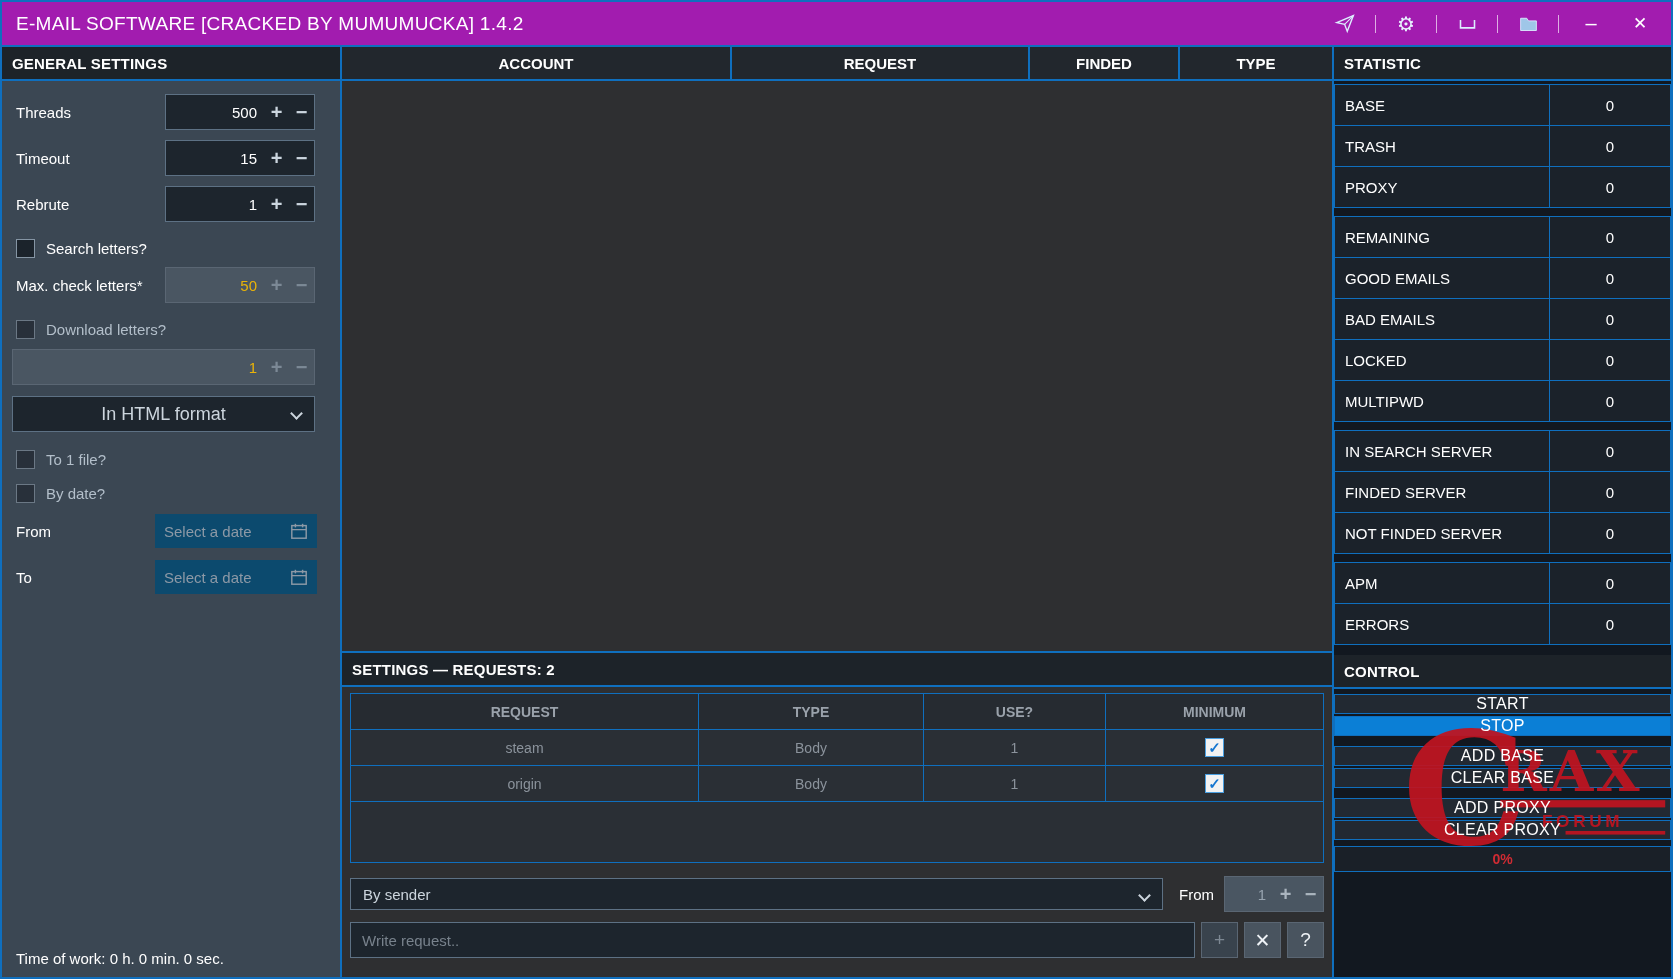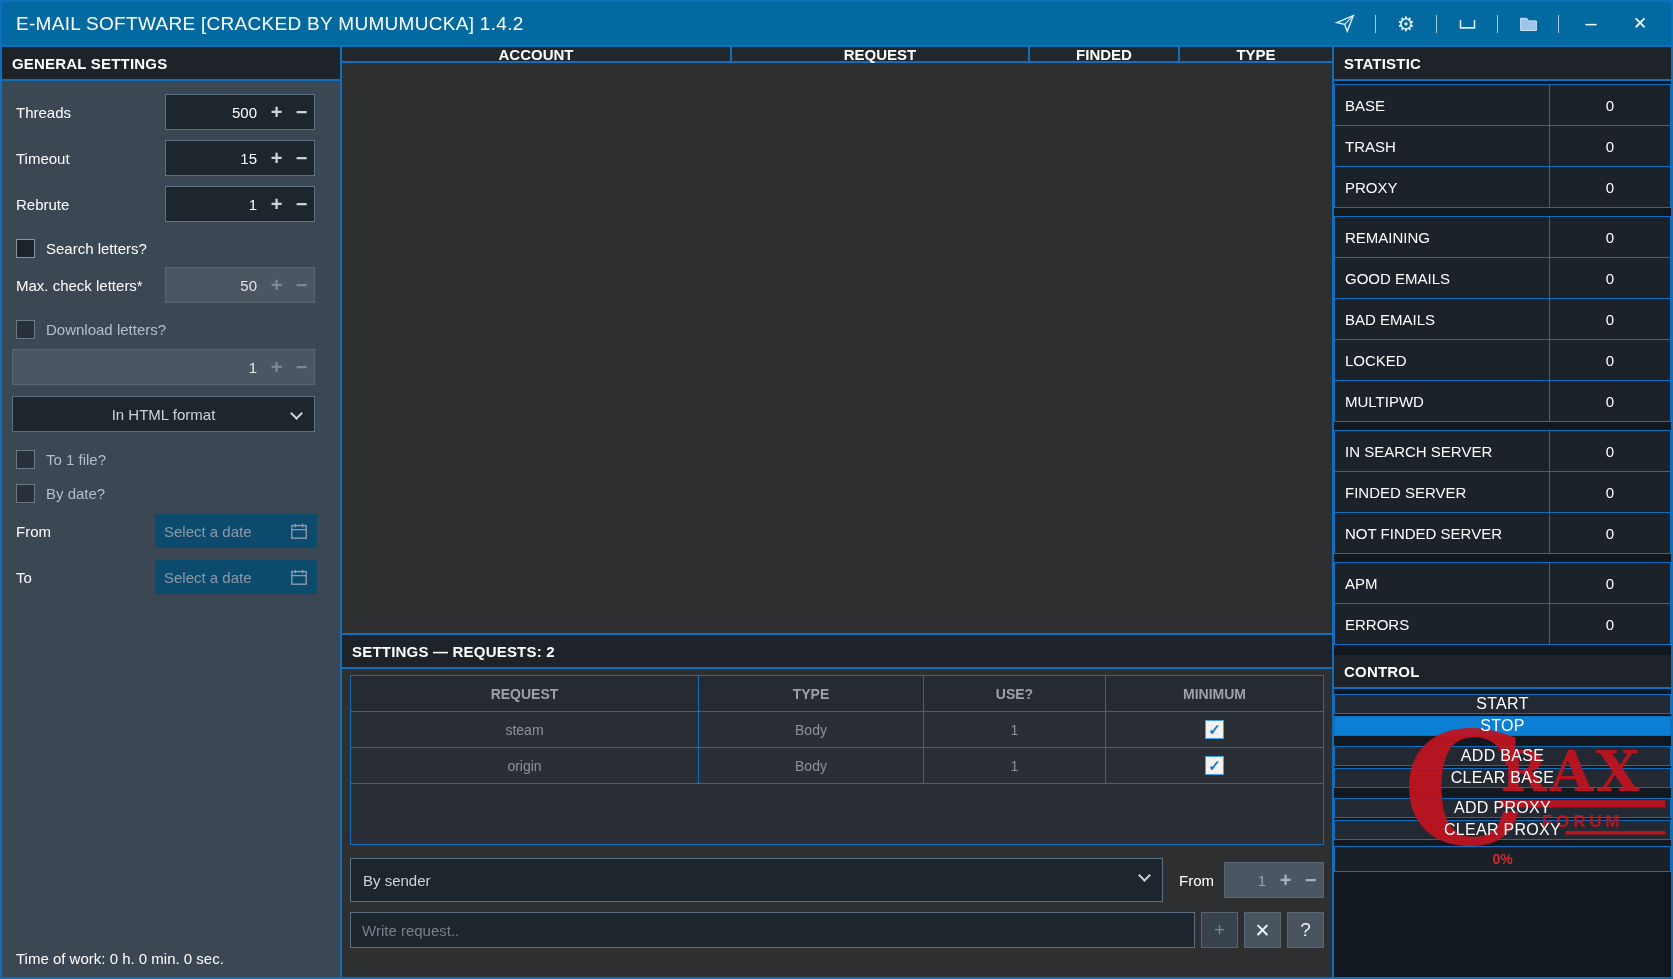--- a/index.html
+++ b/index.html
@@ -1,21 +1,21 @@
 <!DOCTYPE html>
 <html><head>
 <meta charset="utf-8">
 <style>
   * { box-sizing: border-box; margin: 0; padding: 0; }
   html,body { background:#000; font-family:"Liberation Sans", sans-serif; }
   .window { position:relative; width:1673px; height:979px; background:#2e2f31;
             border:2px solid #0f6fbe; overflow:hidden; }
 
   
-  .titlebar { height:45px; background:#0369a1; display:flex; align-items:center;
+  .titlebar { height:45px; background:#a21caf; display:flex; align-items:center;
               padding:0 14px; border-bottom:2px solid #0f6fbe; }
   .tb-title { color:#fff; font-size:19px; letter-spacing:.3px; }
   .tb-right { margin-left:auto; display:flex; align-items:center; gap:15px; }
   .tb-ic { display:flex; align-items:center; justify-content:center; width:30px; height:28px; cursor:pointer; }
   .tb-ic.glyph { color:#e8f3ff; font-size:20px; }
   .tb-sep { width:1px; height:18px; background:rgba(255,255,255,.65); }
   .tb-btn { color:#fff; font-size:17px; width:34px; text-align:center; cursor:pointer; }
   .tb-btn.minimize { font-size:20px; }
 
   
@@ -30,59 +30,59 @@
 
   
   .gs-content { position:absolute; top:36px; left:0; right:0; bottom:0; }
   .gs-row { position:absolute; left:0; right:15px; height:36px; display:flex; align-items:center; }
   .gs-label { margin-left:14px; color:#fff; font-size:15px; }
   .num-input { position:absolute; right:10px; top:0; width:150px; height:36px;
                background:#1d252d; border:1px solid #5d7184; display:flex; align-items:center; }
   .num-val { flex:1; text-align:right; color:#fff; font-size:15px; padding-right:7px; }
   .step { width:25px; text-align:center; color:#ccd6df; font-size:20px; font-weight:bold; cursor:pointer; line-height:34px; }
   .num-input.disabled { background:#4a5662; border-color:#5a6673; }
-  .num-input.disabled .num-val { color:#e5e5e5; }
+  .num-input.disabled .num-val { color:#eab308; }
   .num-input.disabled .step { color:#7c8996; }
   .num-input.fullw { left:10px; width:auto; }
   .cb-row { position:absolute; left:14px; display:flex; align-items:center; gap:11px; height:22px; }
   .checkbox { width:19px; height:19px; background:#1b232b; border:1px solid #8595a4; cursor:pointer; }
   .cb-label { color:#fff; font-size:15px; }
   .cb-row.dim .checkbox { background:#28303a; border-color:#6b7885; }
   .cb-row.dim .cb-label { color:#b3bfca; }
   .dropdown { position:absolute; left:10px; right:10px; height:36px; background:#1d252d;
               border:1px solid #5d7184; display:flex; align-items:center; justify-content:center;
-              color:#ccd5dd; font-size:15px; cursor:pointer; }
+              color:#ccd5dd; font-size:18px; cursor:pointer; }
   .chev { position:absolute; right:13px; top:12px; width:9px; height:9px;
           border-right:2px solid #ccd5dd; border-bottom:2px solid #ccd5dd; transform:rotate(45deg); }
   .date-field { position:absolute; right:8px; top:1px; width:162px; height:34px; background:#0c4a6e;
                 display:flex; align-items:center; padding:0 9px; color:#8d99a6; font-size:15px; cursor:pointer; }
   .date-field svg { margin-left:auto; }
   .time-footer { position:absolute; left:14px; bottom:12px; color:#fff; font-size:15px; }
 
   
-  .res-head { display:flex; height:16px; background:#22272d; border-bottom:2px solid #0f6fbe; }
+  .res-head { display:flex; height:34px; background:#22272d; border-bottom:2px solid #0f6fbe; }
   .res-hcell { display:flex; align-items:center; justify-content:center; color:#fff;
                font-size:15px; font-weight:bold; border-right:2px solid #0f6fbe; }
   .rc1 { width:390px; } .rc2 { width:298px; } .rc3 { width:150px; } .rc4 { flex:1; border-right:none; }
   .res-body { height:572px; background:#2e2f31; border-bottom:2px solid #0f6fbe; }
 
   
   .req-wrap { flex:1; padding:6px 8px 0; display:flex; flex-direction:column; }
   .req-box { border:1px solid #0f6fbe; height:170px; background:#2a2f35; display:flex; flex-direction:column; }
   .req-grid { display:grid; grid-template-columns:348px 225px 182px 1fr; height:36px; }
   .req-cell { display:flex; align-items:center; justify-content:center; font-size:14px;
               color:#8b939c; border-right:1px solid #0f6fbe; border-bottom:1px solid #0f6fbe; }
   .req-cell:last-child { border-right:none; }
   .req-head .req-cell { color:#9aa2ab; font-weight:bold; background:#262b31; }
   .req-filler { flex:1; }
   .tbl-check { width:19px; height:19px; background:#f2f2f2; border:1px solid #4a9fe0;
                display:flex; align-items:center; justify-content:center; color:#1576d0;
                font-size:15px; font-weight:bold; cursor:pointer; }
   .by-row { display:flex; align-items:center; margin-top:13px; }
-  .dd { position:relative; flex:1; height:44px; background:#1d252d; border:1px solid #5d7184;
+  .dd { position:relative; flex:1; height:32px; background:#1d252d; border:1px solid #5d7184;
         display:flex; align-items:center; padding:0 12px; color:#ccd5dd; font-size:15px; cursor:pointer; }
   .from-label { color:#fff; font-size:15px; margin:0 10px 0 16px; }
   .mini-stepper { position:relative; width:100px; height:36px; background:#4a5662; border:1px solid #5a6673;
                   display:flex; align-items:center; }
   .mini-stepper .num-val { color:#97a3af; }
   .mini-stepper .step { color:#aab4be; }
   .input-row { display:flex; gap:6px; margin-top:10px; }
   .write-input { flex:1; height:36px; background:#1d252d; border:1px solid #5d7184;
                  color:#dfe6ec; font-size:15px; padding:0 11px; outline:none;
                  font-family:"Liberation Sans", sans-serif; }

